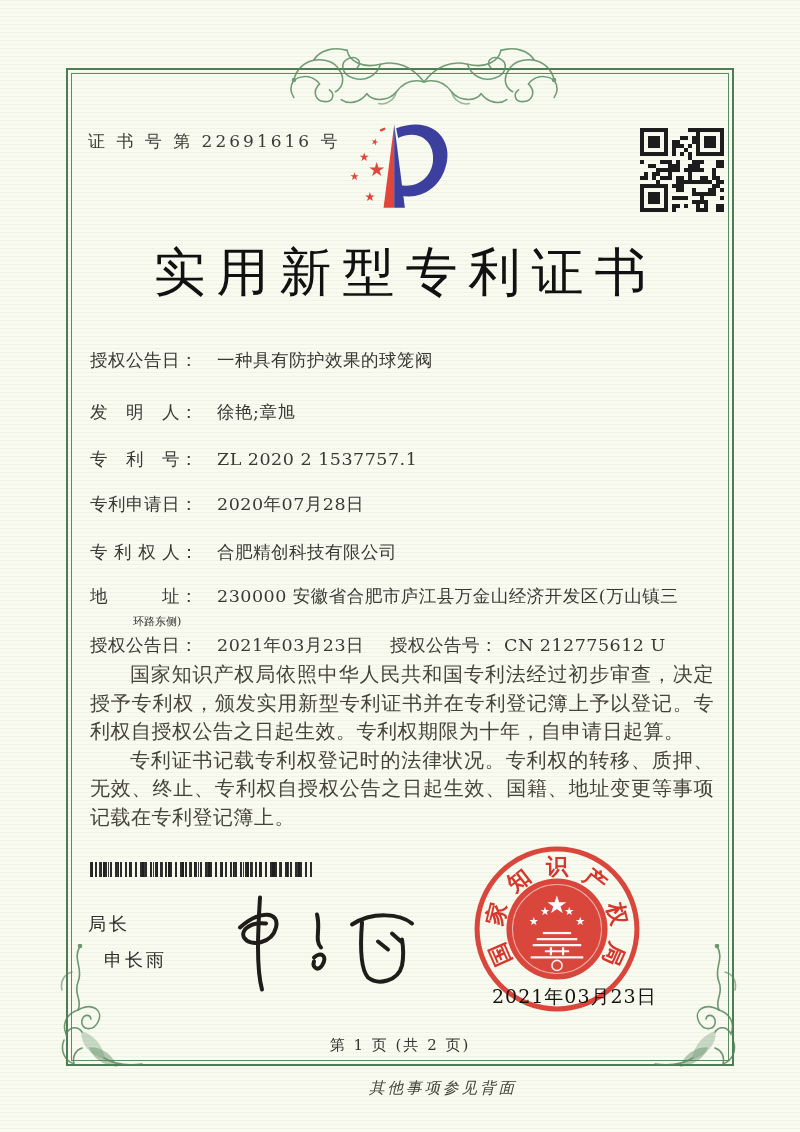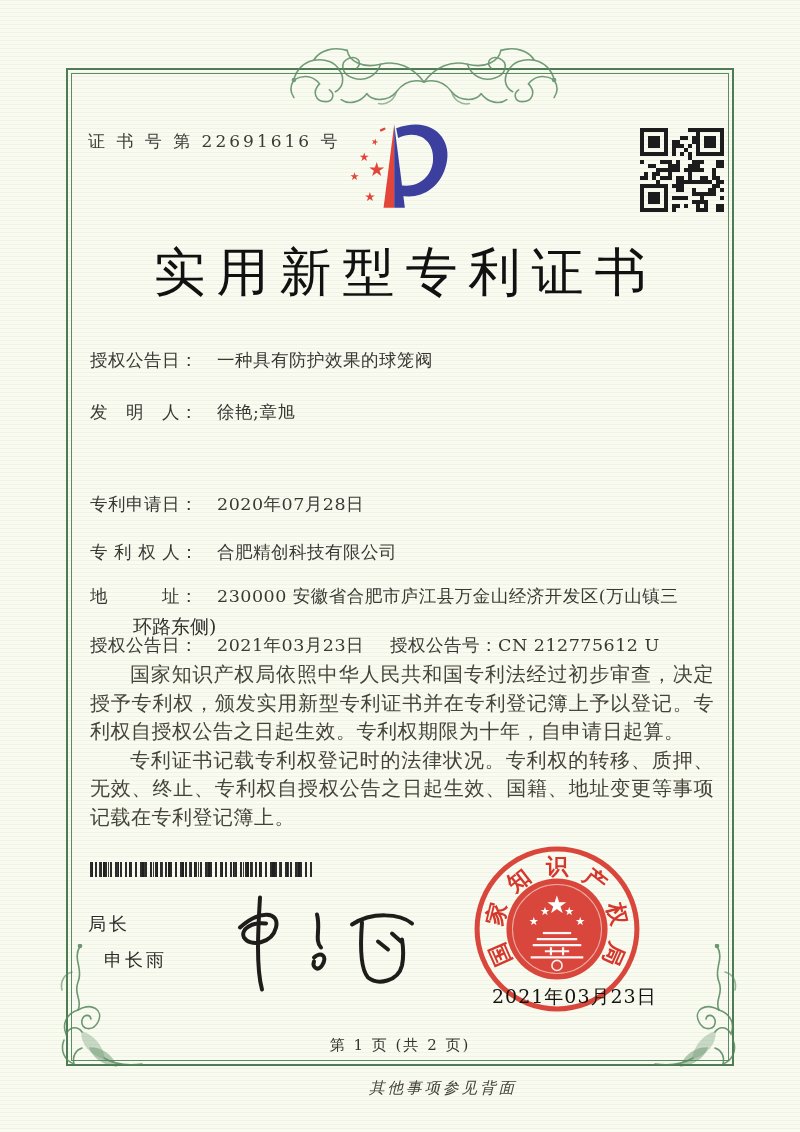--- a/index.html
+++ b/index.html
@@ -33,23 +33,23 @@
   .qr{position:absolute;left:640px;top:128px;z-index:3;}
   
   .title{
     position:absolute;left:0;top:238px;width:800px;text-align:center;
     font-size:52px;font-weight:400;letter-spacing:11px;text-indent:11px;color:#111;z-index:3;
   }
   
   .row{position:absolute;left:90px;font-size:17.5px;color:#3a3833;white-space:nowrap;z-index:3;}
   .lbl{display:inline-block;width:127px;letter-spacing:.5px;}
   .val{letter-spacing:.5px;}
-  .addr2{position:absolute;left:133px;top:614px;font-size:19px;z-index:3;}
+  .addr2{position:absolute;left:133px;top:614px;font-size:11px;z-index:3;}
   .pair2{position:absolute;left:300px;top:0;}
-  .pair2 .lbl2{letter-spacing:.5px;}
+  .pair2 .lbl2{letter-spacing:.5px;margin-right:6px;}
   
   .paras{position:absolute;left:90px;top:660px;width:624px;z-index:3;}
   .paras p{
     margin:0;font-size:20px;line-height:28.5px;text-indent:2em;text-align:justify;
     color:#46443a;letter-spacing:.5px;
   }
   
   .barcode{
     position:absolute;left:90px;top:862px;width:222px;height:15px;z-index:3;
     background:
@@ -362,20 +362,23 @@
   </svg>
 
   <div class="title">实用新型专利证书</div>
 
   <div class="row" style="top:348px">
     <span class="lbl">授权公告日：</span><span class="val">一种具有防护效果的球笼阀</span>
   </div>
   <div class="row" style="top:400px">
     <span class="lbl">发　明　人：</span><span class="val">徐艳;章旭</span>
   </div>
+  <div class="row" style="top:447px">
+    <span class="lbl">专　利　号：</span><span class="val">ZL 2020 2 1537757.1</span>
+  </div>
   <div class="row" style="top:492px">
     <span class="lbl">专利申请日：</span><span class="val">2020年07月28日</span>
   </div>
   <div class="row" style="top:540px">
     <span class="lbl">专 利 权 人：</span><span class="val">合肥精创科技有限公司</span>
   </div>
   <div class="row" style="top:584px">
     <span class="lbl">地　　　址：</span><span class="val">230000 安徽省合肥市庐江县万金山经济开发区(万山镇三</span>
   </div>
   <div class="addr2">环路东侧)</div>

